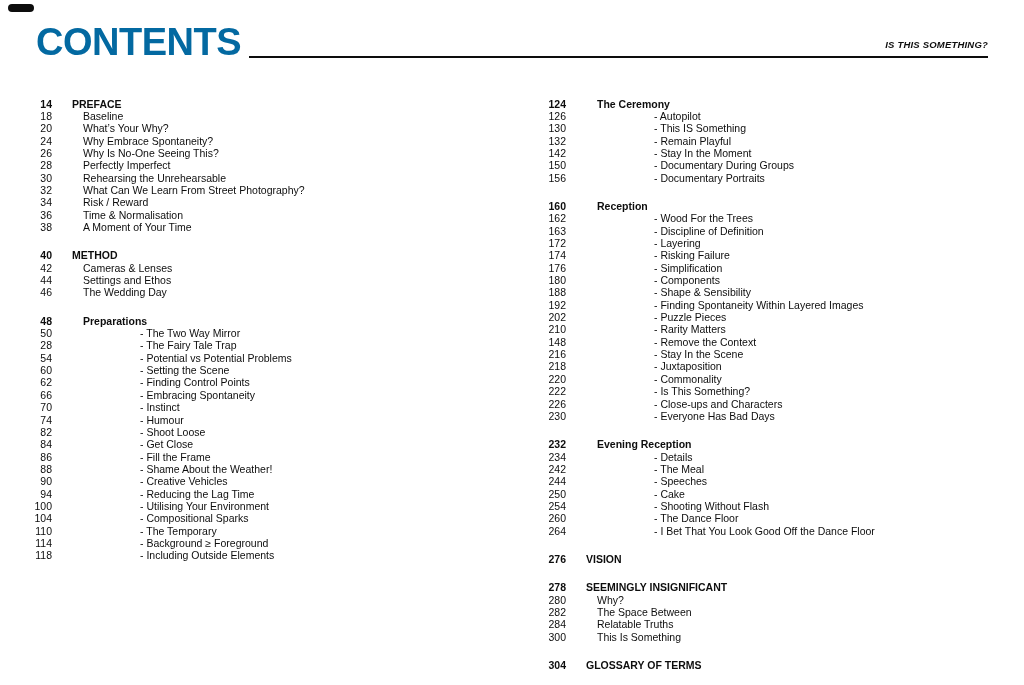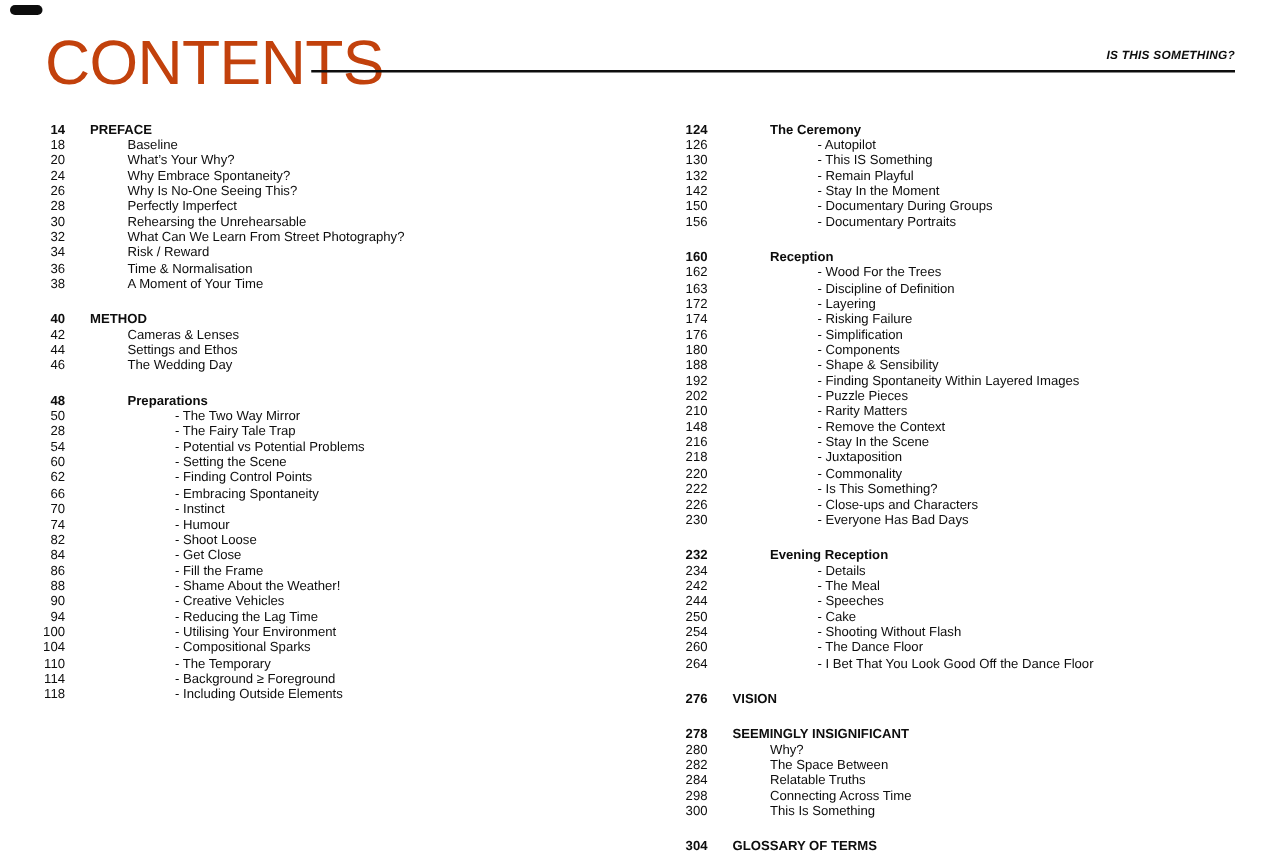--- a/index.html
+++ b/index.html
@@ -17,24 +17,24 @@
     position: absolute;
     left: 8px; top: 4px;
     width: 26px; height: 8px;
     background: #0d0d0d;
     border-radius: 4px;
   }
 
   .title {
     position: absolute;
     left: 36px; top: 21px;
-    font-size: 50px;
-    font-weight: 400;
+    font-size: 38px;
+    font-weight: 700;
     letter-spacing: -0.5px;
-    color: #c2410c;
+    color: #0369a1;
     white-space: nowrap;
   }
 
   .tagline {
     position: absolute;
     right: 36px; top: 39px;
     font-size: 9.5px;
     font-weight: bold;
     font-style: italic;
     letter-spacing: 0.2px;
@@ -57,21 +57,21 @@
     display: flex;
     align-items: center;
     height: 12.35px;
     font-size: 10.5px;
     line-height: 12.35px;
     white-space: nowrap;
   }
   .row.gap { margin-top: 12.35px; }
   .num { width: 20px; flex: none; text-align: right; }
   .lvl0 .lbl { padding-left: 20px; }
-  .lvl1 .lbl { padding-left: 50px; text-align: right; }
+  .lvl1 .lbl { padding-left: 31px; text-align: right; }
   .lvl2 .lbl { padding-left: 88px; }
   .row.bold { font-weight: bold; margin-top: 16px; }
 </style>
 </head>
 <body>
 
 <div class="page">
   <div class="corner-mark"></div>
   <div class="title">CONTENTS</div>
   <div class="tagline">IS THIS SOMETHING?</div>
@@ -365,24 +365,20 @@
       </div>
       <div class="row lvl1">
         <span class="num">282</span>
         <span class="lbl">The Space Between</span>
       </div>
       <div class="row lvl1">
         <span class="num">284</span>
         <span class="lbl">Relatable Truths</span>
       </div>
       <div class="row lvl1">
-        <span class="num">298</span>
-        <span class="lbl">Connecting Across Time</span>
-      </div>
-      <div class="row lvl1">
         <span class="num">300</span>
         <span class="lbl">This Is Something</span>
       </div>
       <div class="row lvl0 bold gap">
         <span class="num">304</span>
         <span class="lbl">GLOSSARY OF TERMS</span>
       </div>
     </div>
 </div>
 

